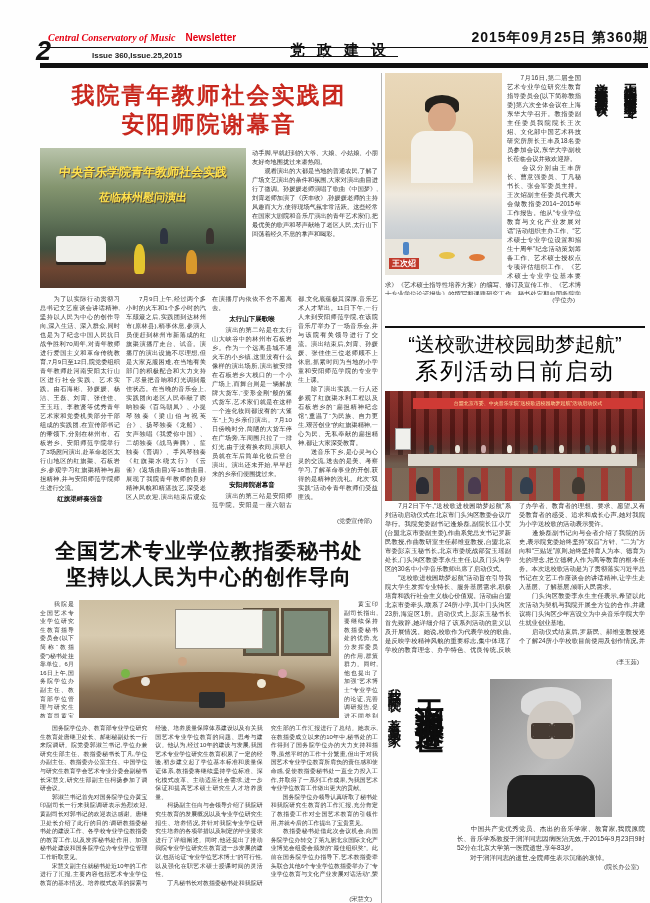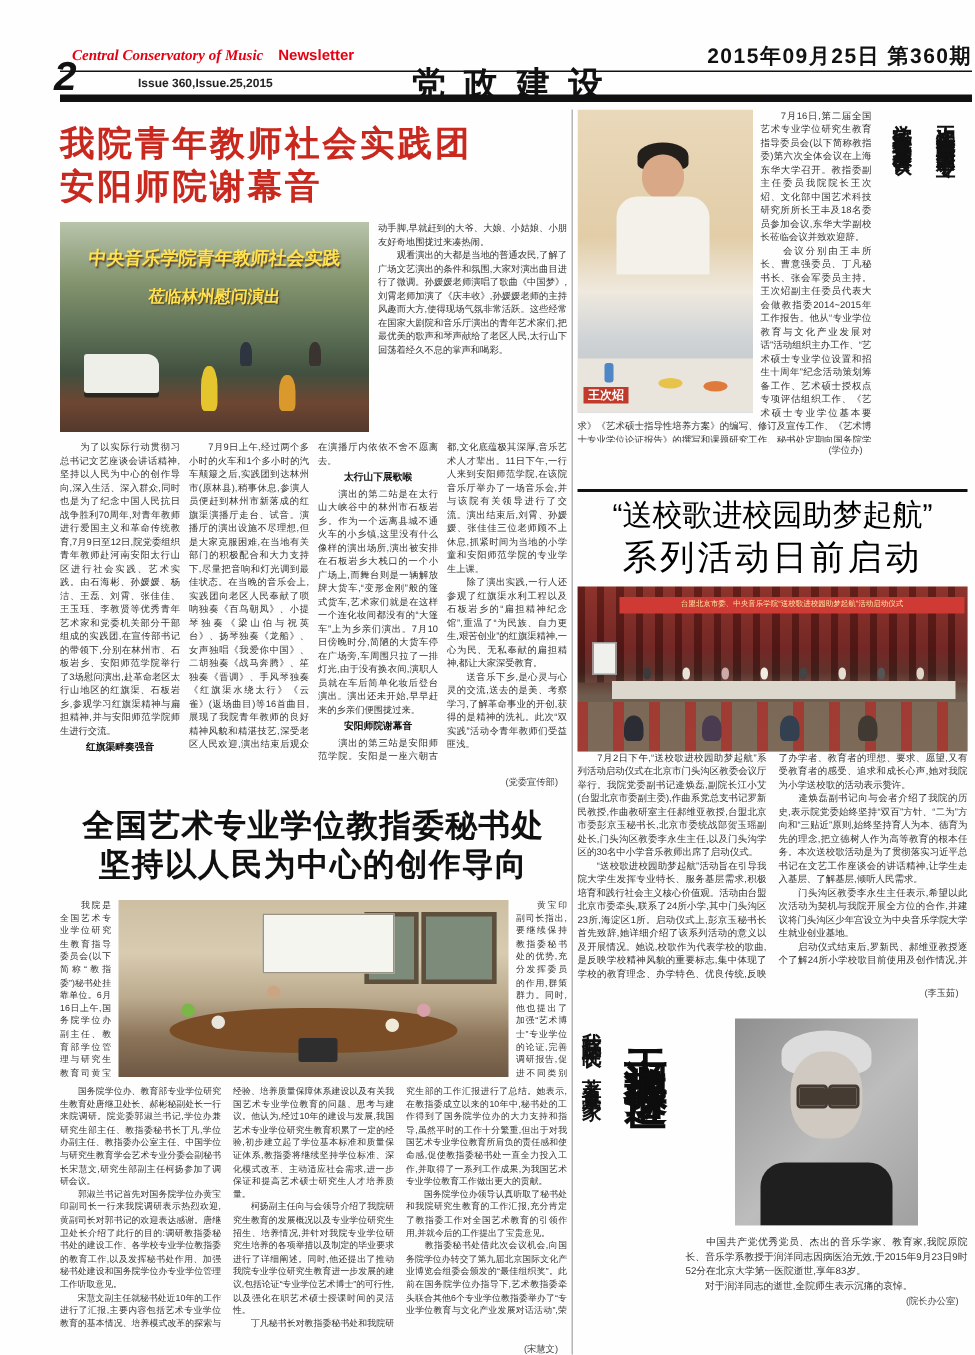--- a/index.html
+++ b/index.html
@@ -10,38 +10,38 @@
   
   .mast-row1{display:flex;justify-content:space-between;align-items:center;height:15px;}
   .brand-left{display:flex;align-items:flex-end;gap:10px;padding-left:8px;}
   .brand-en{color:#e60012;font-family:"Liberation Serif",serif;font-style:italic;font-weight:bold;font-size:10px;}
   .brand-news{color:#e60012;font-weight:bold;font-size:10px;}
   .date-line{font-size:14px;font-weight:bold;color:#111;letter-spacing:1px;}
   .rule-thin{border-top:1.5px solid #111;margin-top:2px;}
   .mast-row2{position:relative;height:14px;}
   .page-num{position:absolute;left:-4px;top:-12px;font-size:27px;font-weight:bold;font-style:italic;color:#111;}
   .issue-line{position:absolute;left:52px;top:3px;font-size:8px;font-weight:bold;color:#222;}
-  .section-title{position:absolute;left:0;right:0;top:-7px;text-align:center;font-size:23px;font-weight:bold;letter-spacing:12px;color:#111;}
+  .section-title{position:absolute;left:0;right:0;top:-7px;text-align:center;font-size:15px;font-weight:bold;letter-spacing:12px;color:#111;text-decoration:underline;}
   .rule-thick{height:5px;background:#111;margin-top:1px;}
 
   
   .content{display:flex;margin-top:5px;}
   .col-left{width:338px;}
   .col-gap{width:7px;display:flex;justify-content:center;}
   .vrule{width:1px;background:#b5b5b5;}
   .col-right{width:260px;}
 
   
   .tiny{font-size:6.2px;line-height:9px;text-align:justify;color:#333;}
   .pre{white-space:pre-line;}
   .byline{text-align:right;font-size:6.2px;color:#444;padding:1px 6px 0 0;}
   .subhead{font-weight:bold;text-align:center;font-size:6.5px;color:#111;margin:2px 0;}
 
   
-  .main-headline{color:#c8281e;text-align:left;font-weight:bold;font-size:23px;line-height:29px;letter-spacing:2px;margin:8px 0 9px;}
+  .main-headline{color:#c8281e;text-align:center;font-weight:bold;font-size:23px;line-height:29px;letter-spacing:2px;margin:8px 0 9px;}
   .photo-row{display:flex;gap:6px;height:140px;}
   .photo{position:relative;overflow:hidden;flex-shrink:0;}
   .photo-practice{width:206px;height:140px;background:linear-gradient(180deg,#b9c4ab 0%,#84956f 28%,#5f7257 52%,#41503f 72%,#6e4632 86%,#53392c 100%);}
   .pp-banner{position:absolute;left:0;right:0;text-align:center;color:#ffe24d;font-weight:bold;font-size:12px;text-shadow:1px 1px 1px rgba(60,20,10,.7);transform:skewX(-6deg);}
   .pp-b1{top:16px;}
   .pp-b2{top:42px;font-size:11px;}
   .pp-piano{position:absolute;left:16px;bottom:26px;width:50px;height:26px;background:#efefea;border-radius:2px 8px 2px 2px;box-shadow:0 3px 0 #2c2620;}
   .pp-perf{position:absolute;bottom:14px;border-radius:45% 45% 20% 20%;}
   .pp-p1{left:94px;width:11px;height:30px;background:#e5c52e;}
   .pp-p2{left:146px;width:11px;height:24px;background:#d9992c;}

